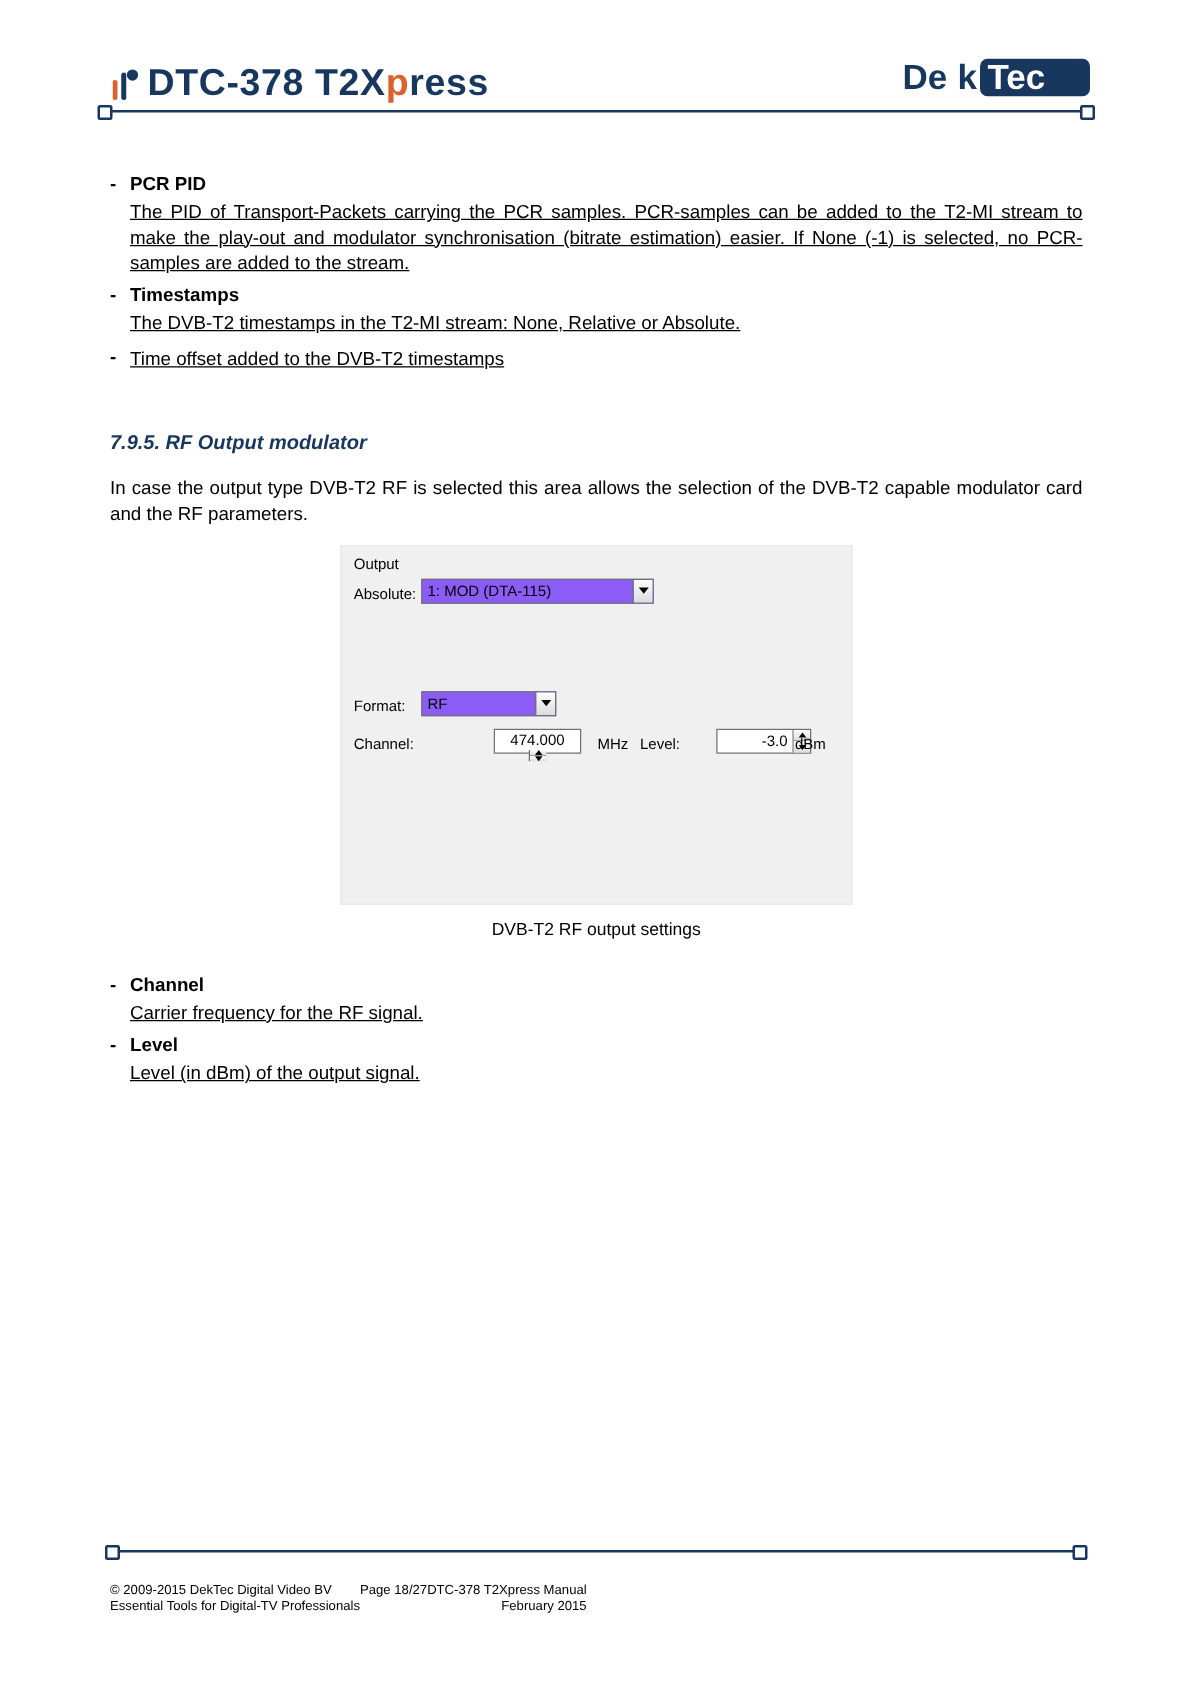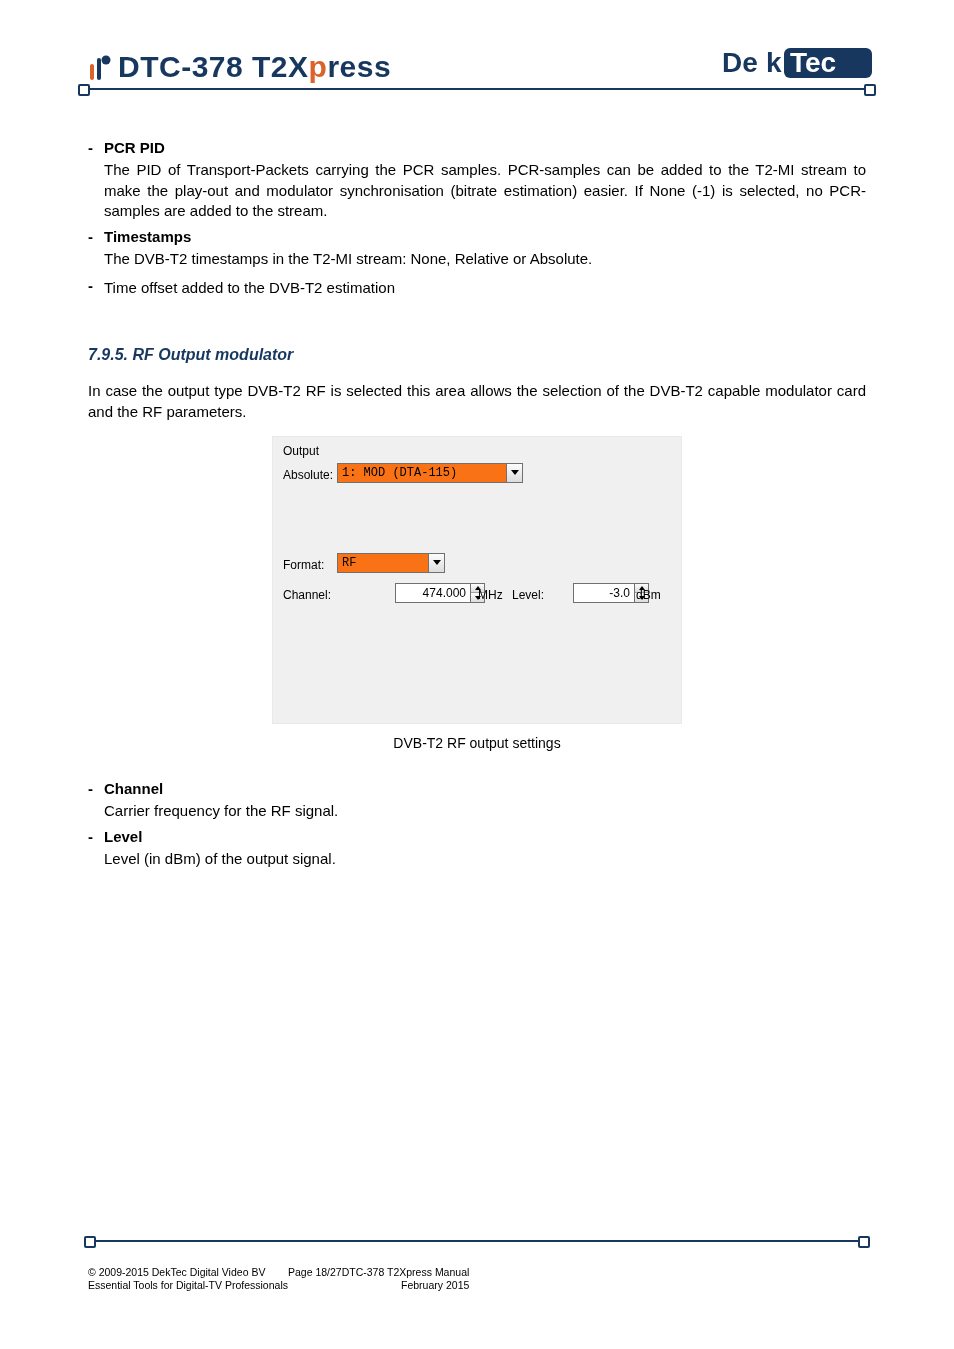--- a/index.html
+++ b/index.html
@@ -15,31 +15,31 @@
   .hdr-title-text { font-family: "Arial Black", "Segoe UI", sans-serif; font-size: 30px; font-weight: 900; letter-spacing: 0.5px; color: #17375E; }
   .hdr-title-text .accent { color: #d9632a; }
   .hdr-logo { position: absolute; right: 0; bottom: 6px; }
 
   
   .body { position: absolute; left: 88px; right: 88px; top: 132px; bottom: 120px; font-size: 15px; line-height: 1.35; }
   .dl-item { display: flex; margin-top: 6px; }
   .dl-bullet { width: 16px; flex: 0 0 16px; text-align: left; font-weight: 600; }
   .dl-content { flex: 1; }
   .dl-term { font-weight: 600; }
-  .dl-desc { margin-top: 2px; }
+  .dl-desc { margin-top: 2px; text-decoration: underline; }
   .sect-h { font-weight: 700; font-style: italic; color: #17375E; font-size: 16px; margin-top: 46px; margin-bottom: 16px; }
   .just { text-align: justify; }
 
   
   .shot-wrap { display: flex; flex-direction: column; align-items: center; margin-top: 14px; }
   .shot { width: 410px; height: 288px; background: #f0f0f0; border: 1px solid #e9e9e9; position: relative; font-family: Tahoma, "Segoe UI", sans-serif; font-size: 12px; color: #000; }
   .caption { text-align: center; font-size: 14px; margin-top: 10px; }
 
   .shot .lbl { position: absolute; }
-  .shot .combo { position: absolute; height: 20px; background: #f97316; border: 1px solid #707070; display: flex; align-items: center; font-family: Liberation Mono, monospace; }
+  .shot .combo { position: absolute; height: 20px; background: #8b5cf6; border: 1px solid #707070; display: flex; align-items: center; }
   .shot .combo .val { flex: 1; padding: 0 4px; }
   .shot .combo .btn { width: 16px; height: 100%; border-left: 1px solid #707070; background: linear-gradient(#fdfdfd,#dcdcdc); display: flex; align-items: center; justify-content: center; }
   .shot .spin { position: absolute; height: 20px; background: #fff; border: 1px solid #707070; display: flex; align-items: center; }
   .shot .spin .val { flex: 1; padding: 0 4px; text-align: right; font-family: Tahoma, sans-serif; }
   .shot .spin .btns { width: 14px; height: 100%; border-left: 1px solid #707070; display: flex; flex-direction: column; }
   .shot .spin .btns div { flex: 1; background: linear-gradient(#fdfdfd,#dcdcdc); display: flex; align-items: center; justify-content: center; }
   .shot .spin .btns div:first-child { border-bottom: 1px solid #a0a0a0; }
   .tri-down { width: 0; height: 0; border-left: 4px solid transparent; border-right: 4px solid transparent; border-top: 5px solid #000; }
   .tri-up-s { width: 0; height: 0; border-left: 3px solid transparent; border-right: 3px solid transparent; border-bottom: 4px solid #000; }
   .tri-down-s{ width: 0; height: 0; border-left: 3px solid transparent; border-right: 3px solid transparent; border-top: 4px solid #000; }
@@ -93,21 +93,21 @@
         <div class="dl-item">
           <div class="dl-bullet">-</div>
           <div class="dl-content">
             <div class="dl-term">Timestamps</div>
             <div class="dl-desc just">The DVB-T2 timestamps in the T2-MI stream: None, Relative or Absolute.</div>
           </div>
         </div>
         <div class="dl-item">
           <div class="dl-bullet">-</div>
           <div class="dl-content">
-            <div class="dl-desc just">Time offset added to the DVB-T2 estimation</div>
+            <div class="dl-desc just">Time offset added to the DVB-T2 timestamps</div>
           </div>
         </div>
       </div>
 
     <div class="sect-h">7.9.5. RF Output modulator</div>
     <p class="just">In case the output type DVB-T2 RF is selected this area allows the selection of the DVB-T2 capable modulator card and the RF parameters.</p>
 
     <div class="shot-wrap">
       <div class="shot">
         <div class="lbl" style="left:10px; top:6px;">Output</div>
@@ -122,21 +122,21 @@
 
         <div class="lbl" style="left:10px; top:120px;">Format:</div>
         <div class="combo" style="left:64px; top:116px; width:108px;">
           <span class="val">RF</span>
           <span class="btn">
               <span class="tri-down"></span>
             </span>
         </div>
 
         <div class="lbl" style="left:10px; top:150px;">Channel:</div>
-        <div class="spin" style="left:122px; top:146px; width:90px;">
+        <div class="spin" style="left:122px; top:146px; width:70px;flex-direction:column;">
           <span class="val">474.000</span>
           <span class="btns">
             <div>
                 <span class="tri-up-s"></span>
               </div>
             <div>
                 <span class="tri-down-s"></span>
               </div>
           </span>
         </div>

